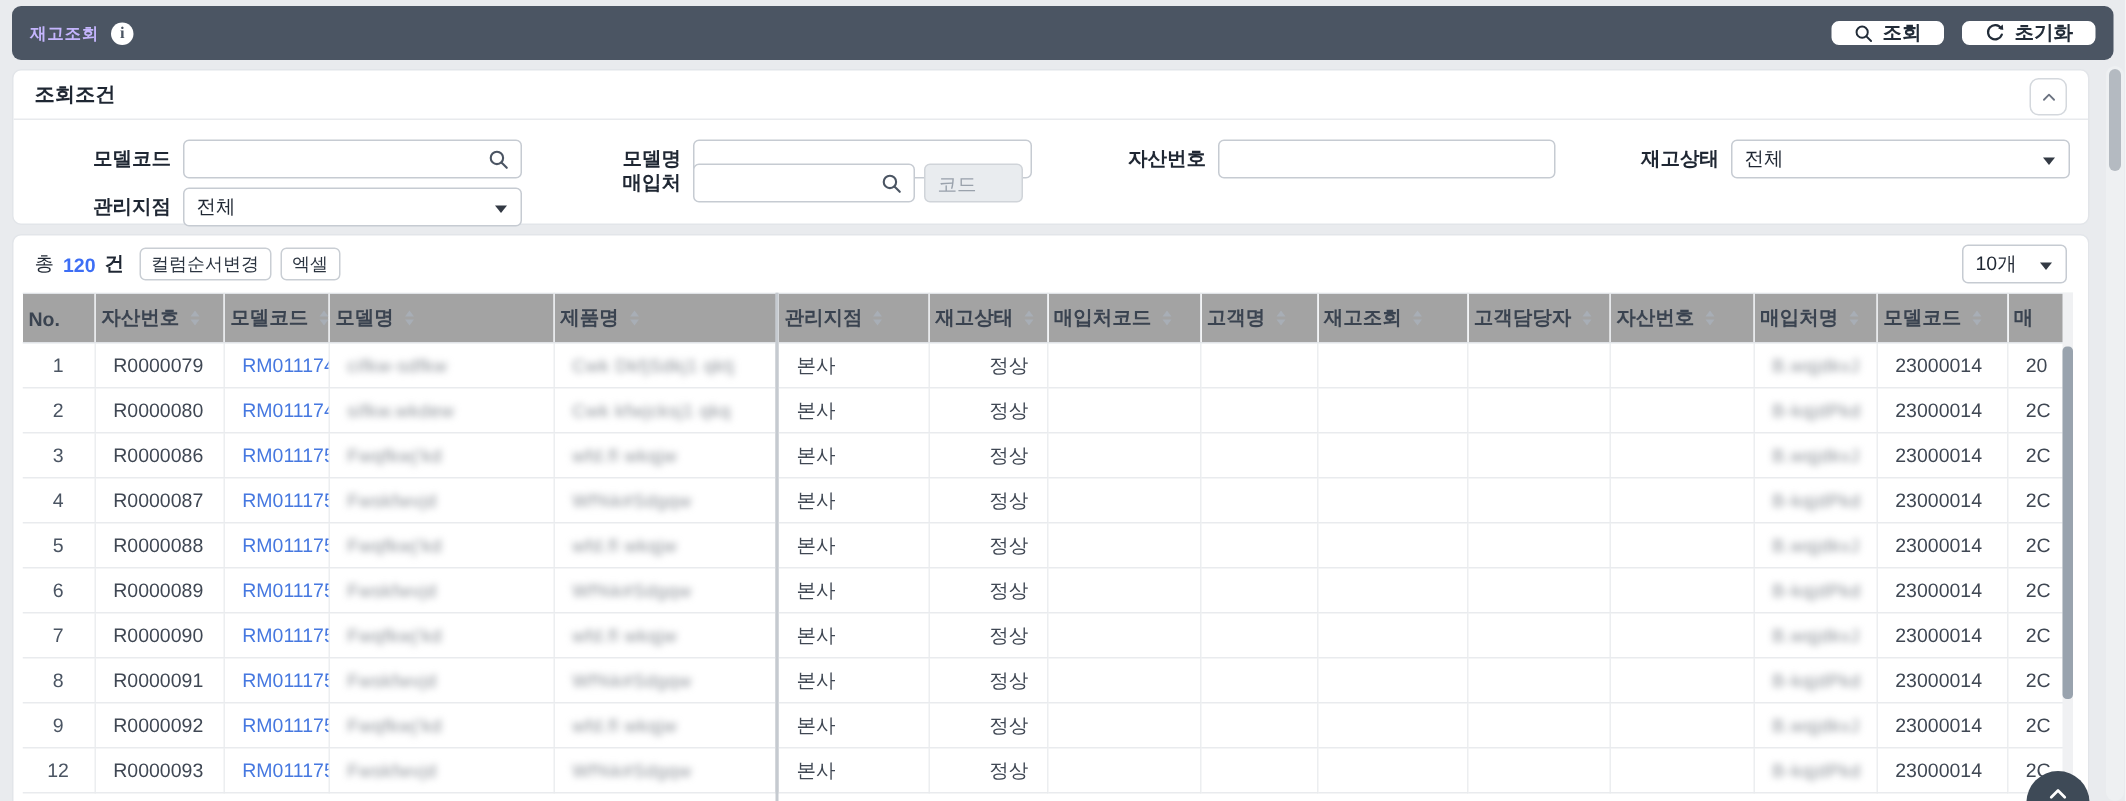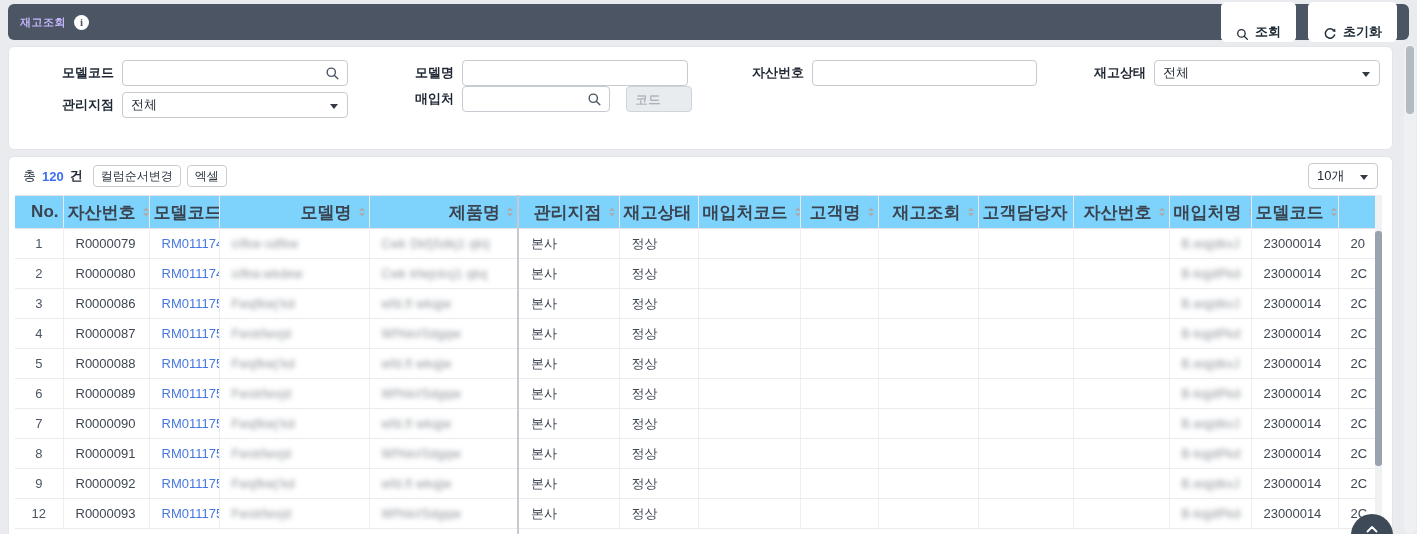--- a/index.html
+++ b/index.html
@@ -19,23 +19,23 @@
     display:flex; align-items:center; padding:0 12px; gap:8px;
   }
   .topbar-title { color:#c4b5fd; font-size:11px; font-weight:bold; letter-spacing:.5px; }
   .info-badge {
     width:15px; height:15px; border-radius:50%; background:#fff;
     color:#4b5563; font-family:"Liberation Serif", serif; font-weight:bold;
     font-size:11px; display:flex; align-items:center; justify-content:center; line-height:1;
   }
   .topbar-actions { margin-left:auto; display:flex; gap:12px; }
   .bar-btn {
-    background:#fff; border:1px solid #fff; border-radius:5px; height:40px;
+    background:#fff; border:1px solid #fff; border-radius:5px; height:16px;
     padding:0 14px; font-size:13px; font-weight:600; color:#222c38;
-    display:flex; align-items:flex-end; gap:6px; cursor:pointer;
+    display:flex; align-items:center; gap:6px; cursor:pointer;
   }
   
   .card {
     position:absolute; left:8px; width:1385px; background:#fff;
     border:1px solid #e2e5e9; border-radius:6px;
   }
   .filter-card { top:46px; height:104px; }
   .filter-head {
     height:33px; display:flex; align-items:center; padding:0 14px;
     border-bottom:1px solid #e8eaed; position:relative;
@@ -79,34 +79,34 @@
   .mini-btn {
     border:1px solid #c9ced4; background:#fff; border-radius:4px; height:22px;
     padding:0 7px; font-size:12px; color:#2b3440; cursor:pointer;
     font-family:"Liberation Sans",sans-serif;
   }
   .pagesize { margin-left:auto; width:70px; height:26px; font-weight:normal; }
   
   .table-wrap { position:relative; margin-top:6px; width:1367px; height:340px; overflow:hidden; }
   table { border-collapse:collapse; table-layout:fixed; width:1383px; }
   th {
-    background:#7dd3fc; height:33px; font-size:17px; font-weight:600; color:#3a4350;
+    background:#a3a3a3; height:33px; font-size:13px; font-weight:600; color:#3a4350;
     border-top:1px solid #e0e3e7; border-bottom:1px solid #e0e3e7; border-right:1px solid #e7e9ec;
-    text-align:right; padding:0 4px; white-space:nowrap; overflow:hidden; cursor:pointer;
+    text-align:left; padding:0 4px; white-space:nowrap; overflow:hidden; cursor:pointer;
   }
   th .th-inner { display:inline-flex; align-items:center; gap:7px; justify-content:center; }
   .sorters { display:inline-flex; flex-direction:column; gap:2px; }
   .tri-up { width:0; height:0; border-left:3.5px solid transparent; border-right:3.5px solid transparent; border-bottom:4.5px solid #a8aeb6; }
   .tri-dn { width:0; height:0; border-left:3.5px solid transparent; border-right:3.5px solid transparent; border-top:4.5px solid #a8aeb6; }
   td {
     height:30px; border-bottom:1px solid #e9ebee; border-right:1px solid #eceef0;
     font-size:13px; color:#3f4753; padding:0 12px; white-space:nowrap; overflow:hidden;
     background:#fff;
   }
-  td.c-center { text-align:left; }
+  td.c-center { text-align:right; }
   td.c-no { color:#4b5563; text-align:center; padding:0 4px; }
   a.cell-link { color:#4678e0; text-decoration:none; cursor:pointer; }
   .blur { filter:blur(2.6px); color:#8b9097; font-size:12px; letter-spacing:.5px; }
   .frozen-edge { border-right:2px solid #c5cad0 !important; }
   .frozen-line { position:absolute; left:502px; top:0; width:2px; height:340px; background:#c5cad0; }
   
   .tbl-sb-track { position:absolute; right:0; top:0; width:7px; height:334px; background:#f0f1f3; }
   .tbl-sb-thumb { position:absolute; right:0; top:36px; width:7px; height:235px; border-radius:3px; background:#99a3ae; }
   
   .page-sb { position:absolute; right:1px; top:44px; width:12px; height:490px; background:#eef0f2; border-radius:6px; }
@@ -140,20 +140,30 @@
             <path d="M13.2 9.2 A5.4 5.4 0 1 1 12.6 4.4" fill="none" stroke="#222c38" stroke-width="1.7" stroke-linecap="round"></path>
             <polygon points="13.9,1.6 14.3,5.7 10.4,4.6" fill="#222c38"></polygon>
           </svg>
       </span>
       <span>초기화</span>
     </button>
   </div>
 </div>
 
 <div class="card filter-card">
+  <div class="filter-head">
+    <span class="filter-title">조회조건</span>
+    <div class="collapse-btn">
+      <span style="display:flex;">
+        <svg width="12" height="12" viewBox="0 0 16 16">
+            <polyline points="3.5,10 8,5.5 12.5,10" fill="none" stroke="#6b7280" stroke-width="1.6" stroke-linecap="round" stroke-linejoin="round"></polyline>
+          </svg>
+      </span>
+    </div>
+  </div>
   <div class="fields">
 
     <div class="fgroup" style="left:0; top:13px;">
       <span class="flabel" style="width:105px;">모델코드</span>
       <div class="finput" style="width:226px; margin-left:8px;">
         <input value="" style="">
         <span class="mag">
           <svg width="15" height="15" viewBox="0 0 16 16">
               <circle cx="6.7" cy="6.7" r="4.4" fill="none" stroke="#4b5563" stroke-width="1.5"></circle>
               <line x1="10.1" y1="10.1" x2="13.7" y2="13.7" stroke="#4b5563" stroke-width="1.5" stroke-linecap="round"></line>
@@ -181,32 +191,32 @@
       </div>
     </div>
 
     <div class="fgroup" style="left:0; top:45px;">
       <span class="flabel" style="width:105px;">관리지점</span>
       <div class="fselect" style="width:226px; margin-left:8px;">
         <span>전체</span>
         <span class="caret"></span>
       </div>
     </div>
-    <div class="fgroup" style="left:340px; top:39px;">
+    <div class="fgroup" style="left:340px; top:29px;">
       <span class="flabel" style="width:105px;">매입처</span>
       <div class="finput" style="width:148px; margin-left:8px;">
         <input value="" style="">
         <span class="mag">
           <svg width="15" height="15" viewBox="0 0 16 16">
               <circle cx="6.7" cy="6.7" r="4.4" fill="none" stroke="#4b5563" stroke-width="1.5"></circle>
               <line x1="10.1" y1="10.1" x2="13.7" y2="13.7" stroke="#4b5563" stroke-width="1.5" stroke-linecap="round"></line>
             </svg>
         </span>
       </div>
-      <div class="finput disabled" style="width:66px; margin-left:16px;">
+      <div class="finput disabled" style="width:66px; margin-left:6px;">
         <input disabled="" placeholder="코드" style="">
       </div>
     </div>
   </div>
 </div>
 
 <div class="card results-card">
   <div class="results-toolbar">
     <span class="total-prefix">총</span>
     <span class="total-count">120</span>

